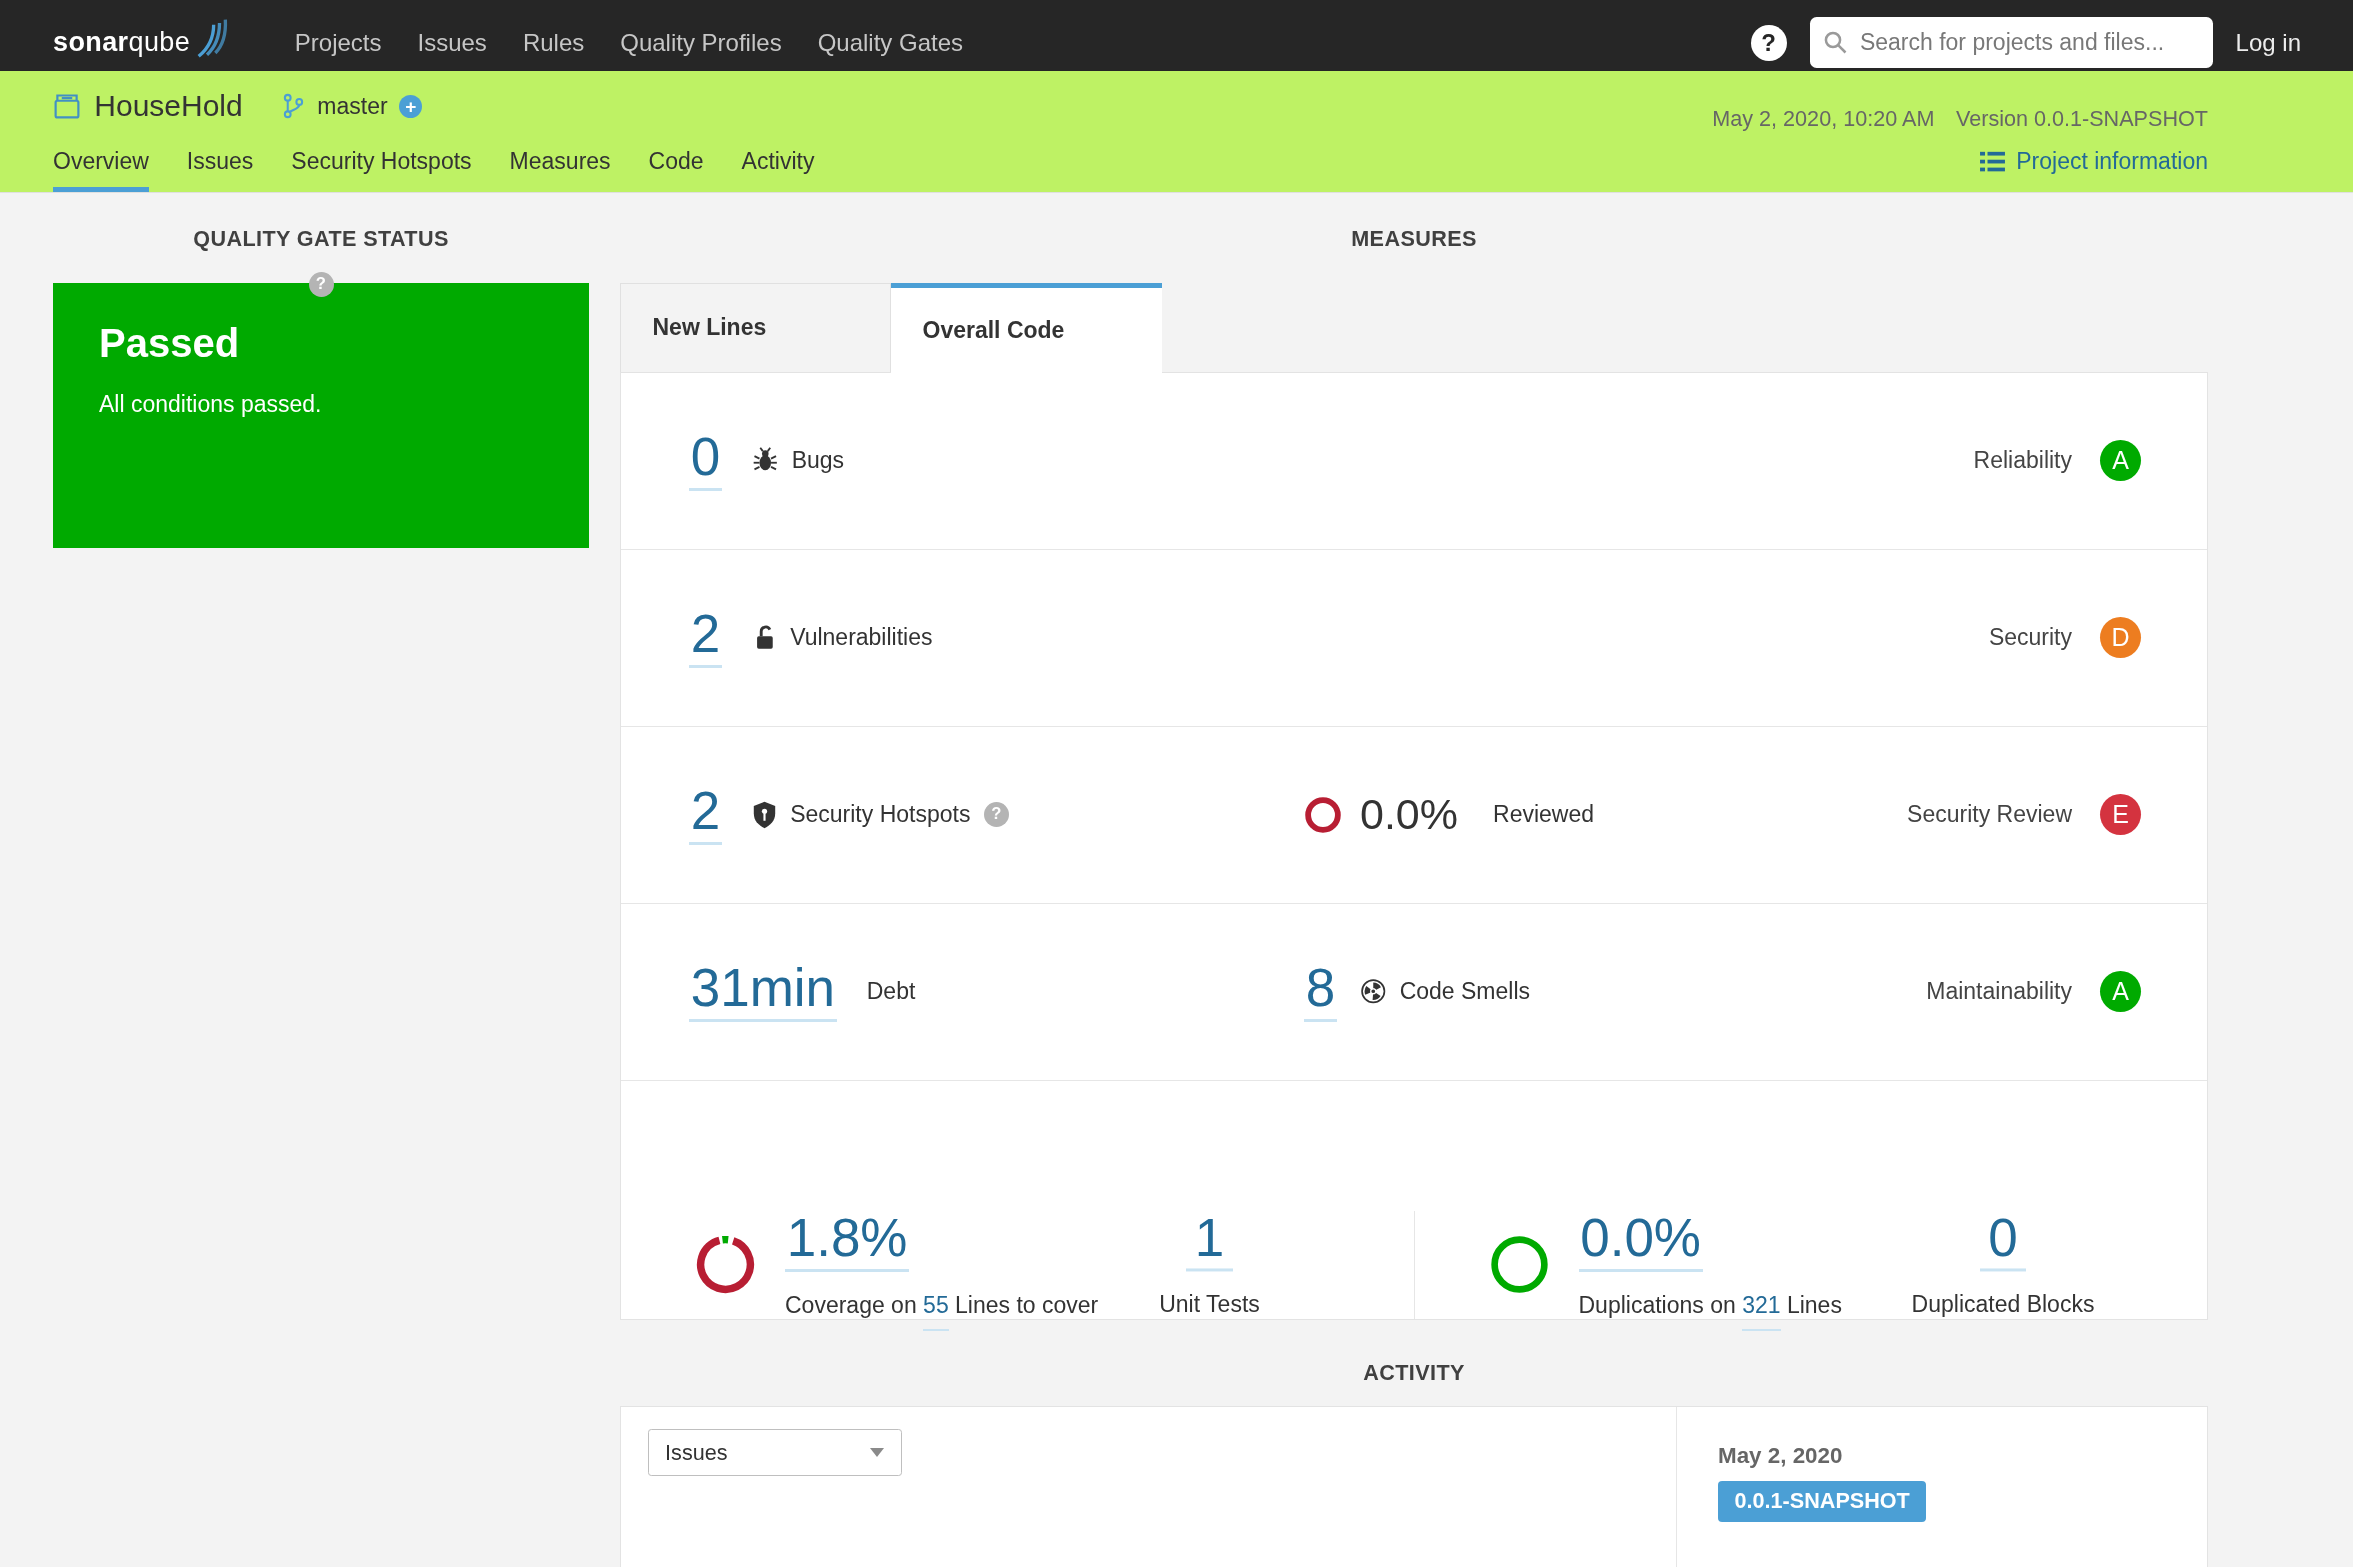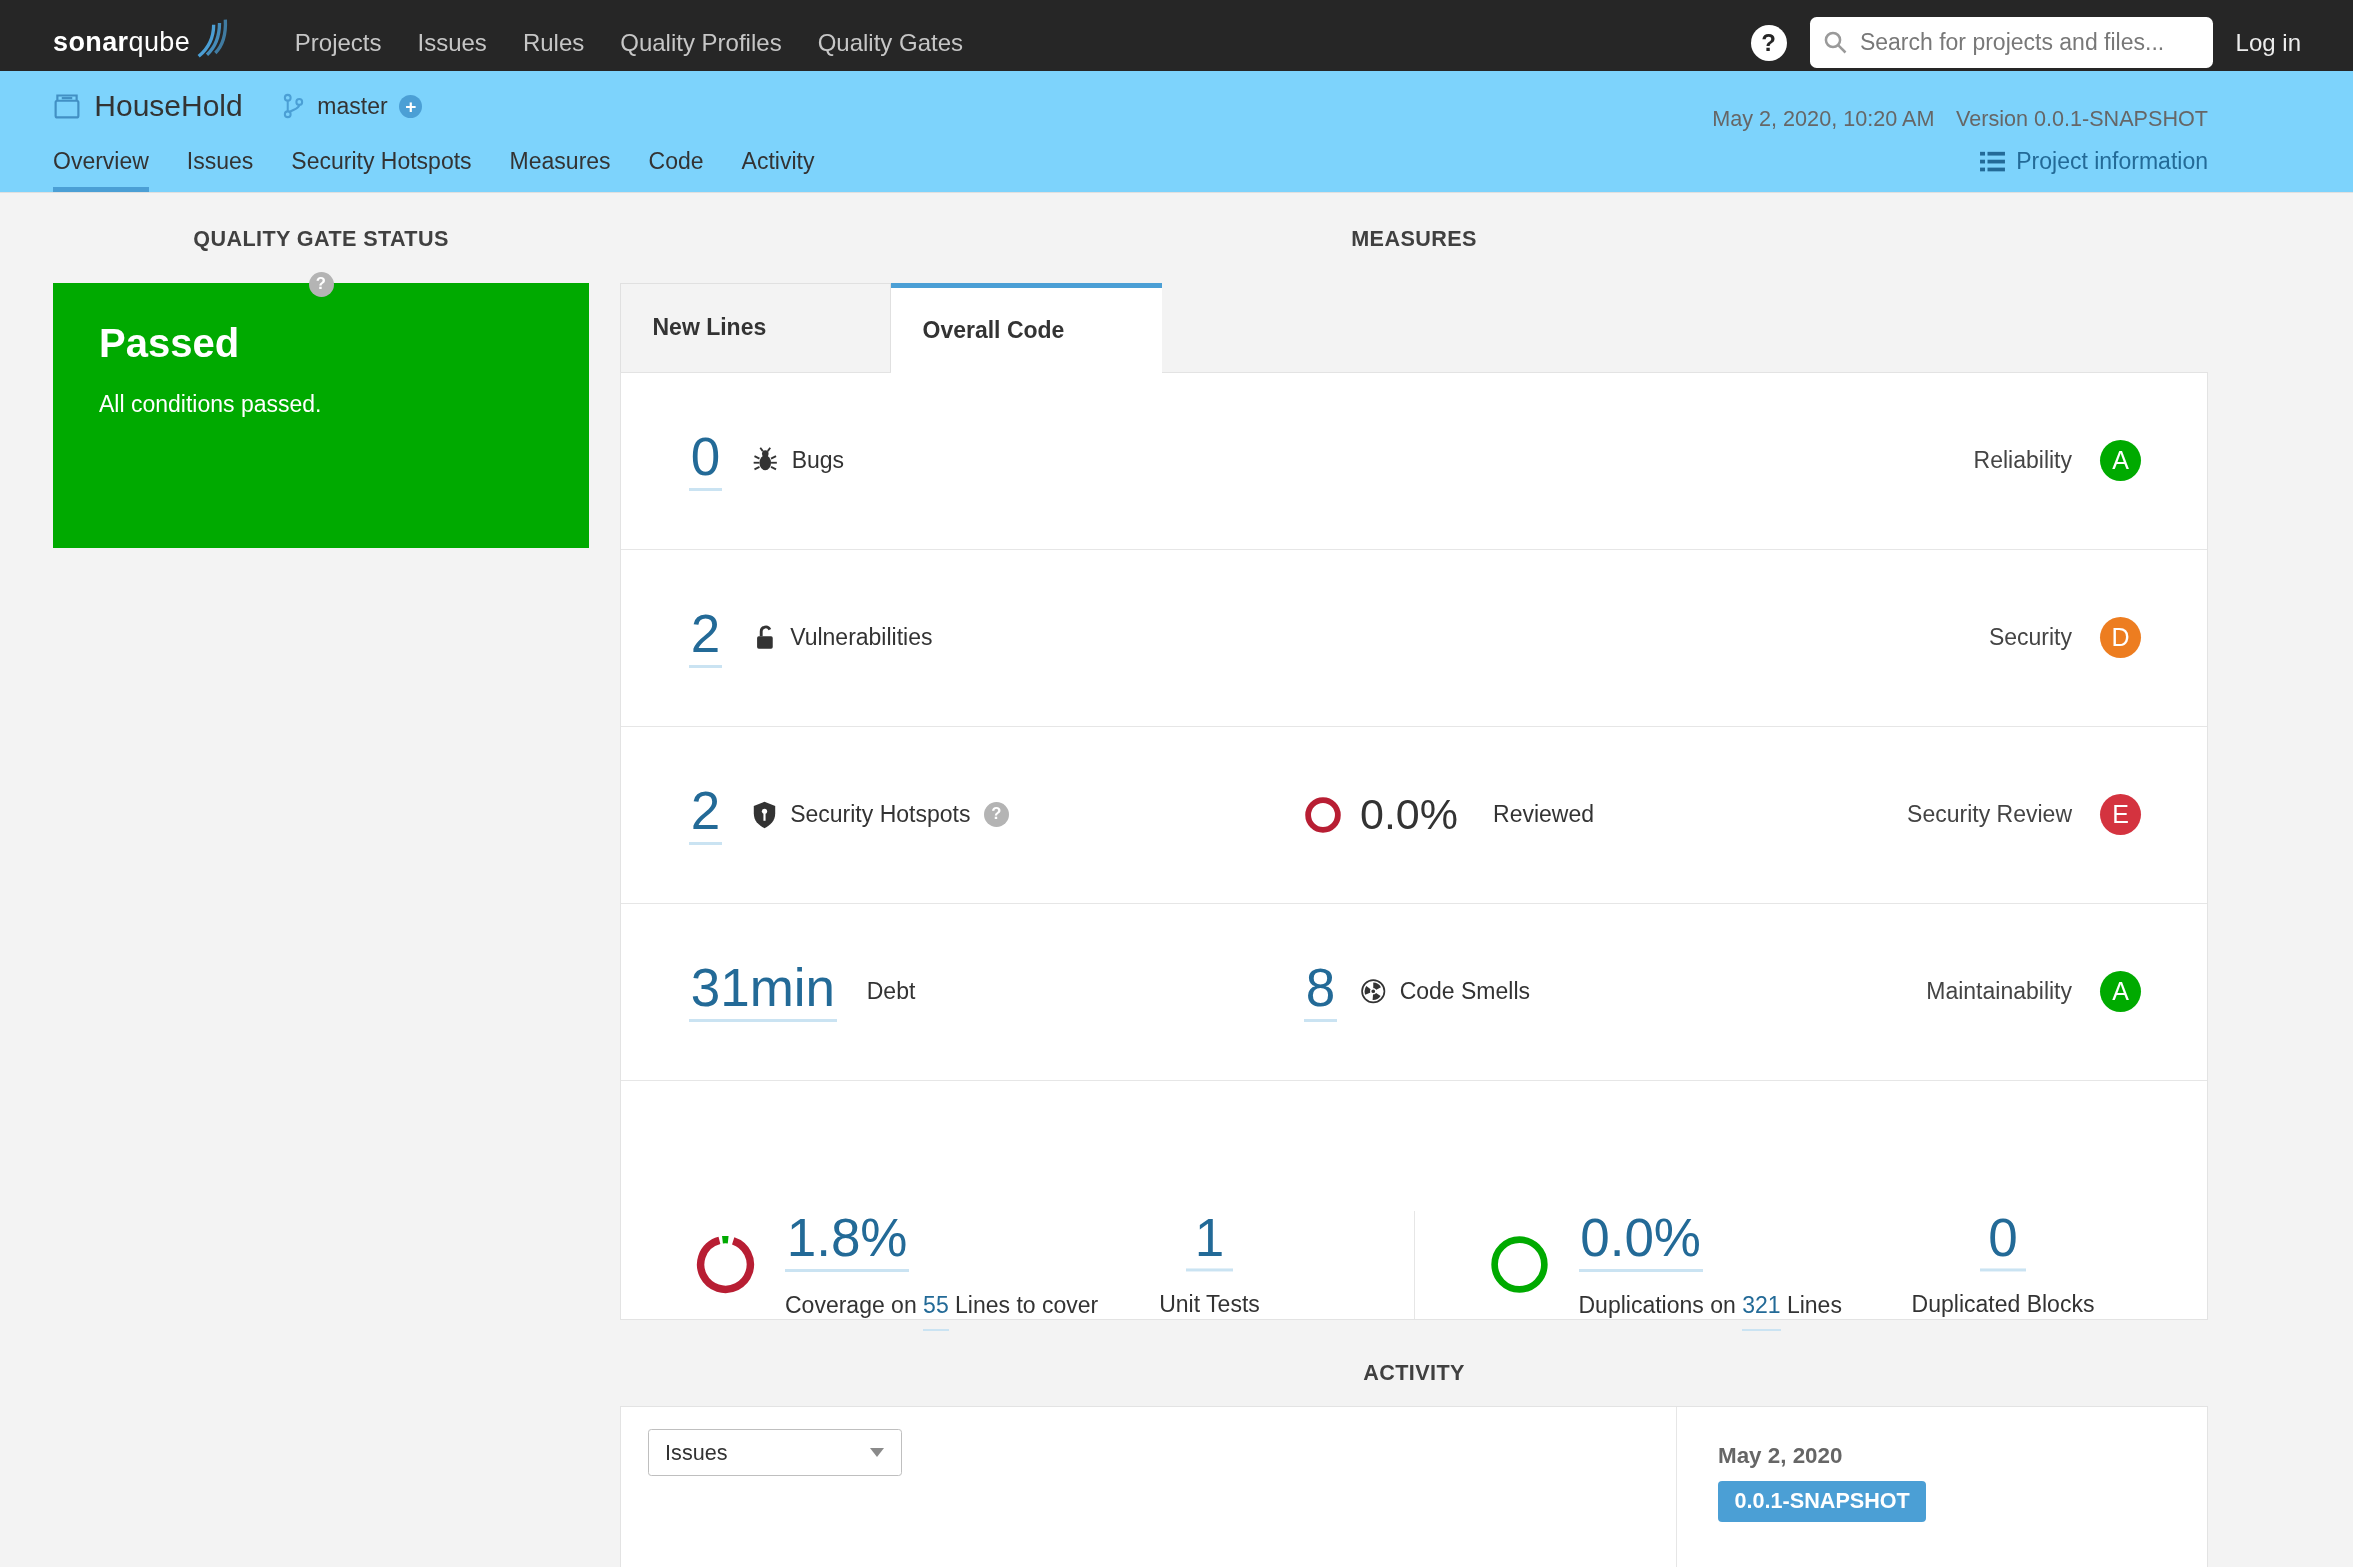--- a/index.html
+++ b/index.html
@@ -20,21 +20,21 @@
   .nav-help{width:36px;height:36px;border-radius:50%;background:#fff;color:#262626;
             font-weight:700;font-size:24px;display:flex;align-items:center;justify-content:center;cursor:pointer;}
   .searchbox{width:403px;height:51px;background:#fff;border-radius:6.6px;display:flex;
              align-items:center;padding:0 13.3px;gap:10px;box-sizing:border-box;}
   .searchbox input{border:none;outline:none;font-size:23px;width:100%;color:#333;
                    font-family:"Liberation Sans",sans-serif;}
   .searchbox input::placeholder{color:#787878;}
   .login{font-size:24px;color:#ececec;cursor:pointer;}
 
   
-  .project-header{position:absolute;top:71px;left:0;right:0;height:122px;background:#7dd3fc;
+  .project-header{position:absolute;top:71px;left:0;right:0;height:122px;background:#bef264;
                   border-bottom:0.8px solid #e0e0e0;box-sizing:border-box;}
   .title-row{position:absolute;left:53px;top:18px;display:flex;align-items:center;}
   .project-icon{display:flex;margin-right:13.3px;}
   .project-title{font-size:30px;font-weight:400;color:#333;margin:0;}
   .branch{display:flex;align-items:center;margin-left:38px;}
   .branch-icon{display:flex;margin-right:11.6px;}
   .branch-name{font-size:23px;color:#333;}
   .plus-btn{width:23px;height:23px;border-radius:50%;color:#fff;font-size:19px;font-weight:700;
             display:flex;align-items:center;justify-content:center;margin-left:11.6px;cursor:pointer;line-height:1;}
   .header-meta{position:absolute;right:146px;top:35px;font-size:21.6px;color:#666;display:flex;gap:21.6px;}

